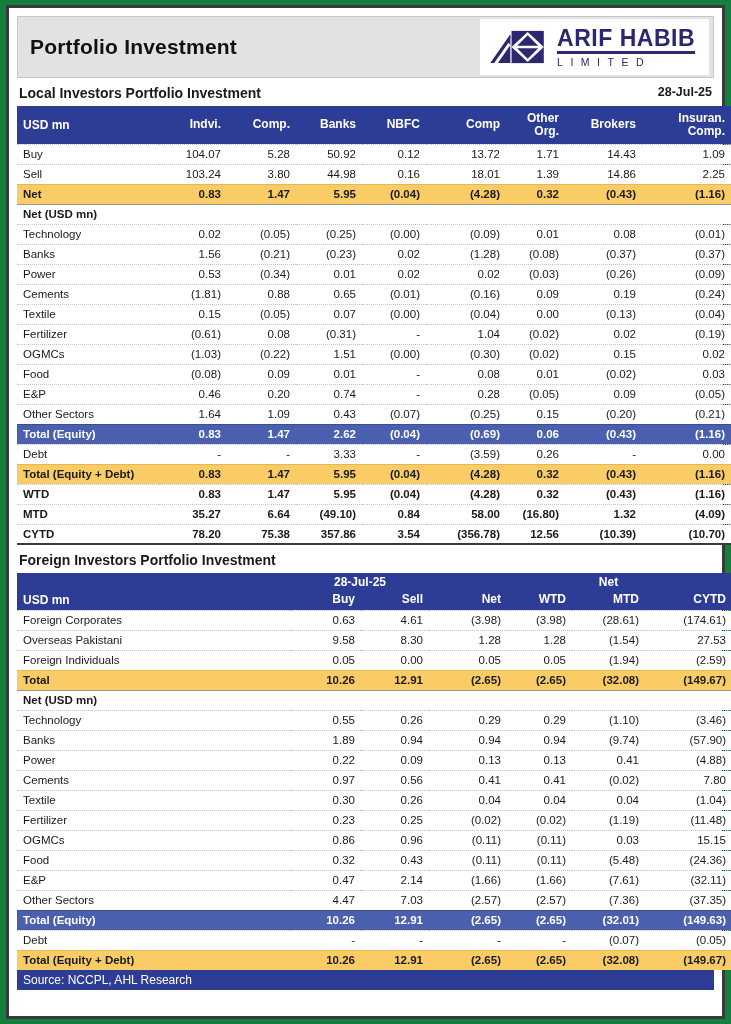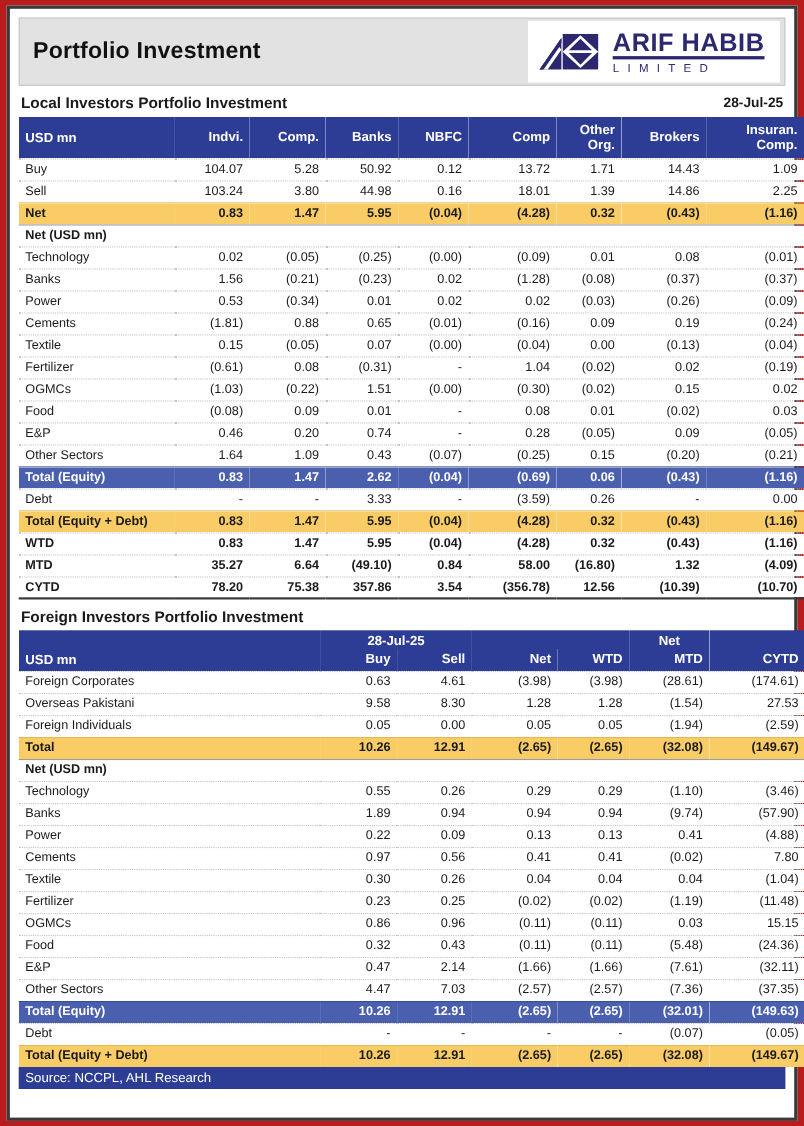--- a/index.html
+++ b/index.html
@@ -1,31 +1,31 @@
 <!DOCTYPE html>
 <html><head>
 <meta charset="utf-8">
 <style>
   * { margin:0; padding:0; box-sizing:border-box; }
   body { background:#f2f2f2; font-family:"Liberation Sans", sans-serif; color:#1a1a1a; }
-  .page { width:731px; height:1024px; background:#b91c1c; padding:5px 6px; }
+  .page { width:731px; height:1024px; background:#15803d; padding:5px 6px; }
   .frame { width:100%; height:100%; background:#ffffff; border:3px solid #3a3a3a; padding:8px 8px 8px; }
 
   
   .titlebar { height:62px; background:#e2e2e2; border:1px solid #c6c6c6; display:flex;
               justify-content:space-between; align-items:center; padding:0 4px 0 12px; }
   .report-title { font-size:21px; font-weight:bold; letter-spacing:0.2px; color:#111; }
   .logo-box { background:#ffffff; height:56px; display:flex; align-items:center; gap:7px; padding:4px 14px 4px 8px; }
   .logo-text { display:flex; flex-direction:column; align-items:flex-start; }
   .logo-name { font-size:23px; font-weight:bold; color:#2b2870; letter-spacing:0.5px;
                border-bottom:3px solid #2b2870; line-height:1.0; padding-bottom:1px; }
   .logo-sub { font-size:10.5px; font-weight:normal; color:#2b2870; letter-spacing:7.5px; margin-top:2px; }
 
   
-  .section-row { display:flex; justify-content:space-between; align-items:center; margin:7px 2px 5px 2px; }
+  .section-row { display:flex; justify-content:space-between; align-items:flex-start; margin:7px 2px 5px 2px; }
   .section-heading { font-size:14px; font-weight:bold; }
   .section-date { font-size:12.5px; font-weight:bold; }
 
   
   table { width:100%; border-collapse:collapse; table-layout:fixed; font-size:11.5px; }
   th, td { padding:0 6px; height:20px; overflow:hidden; white-space:nowrap; }
   thead th { background:#2d3d96; color:#ffffff; font-weight:bold; font-size:12px; }
   th.label-h { text-align:left; vertical-align:middle; }
   th.val-h { text-align:right; vertical-align:middle; white-space:pre-line; line-height:1.1; }
   th.group-h { text-align:center; vertical-align:middle; font-size:12px; height:17px; }

